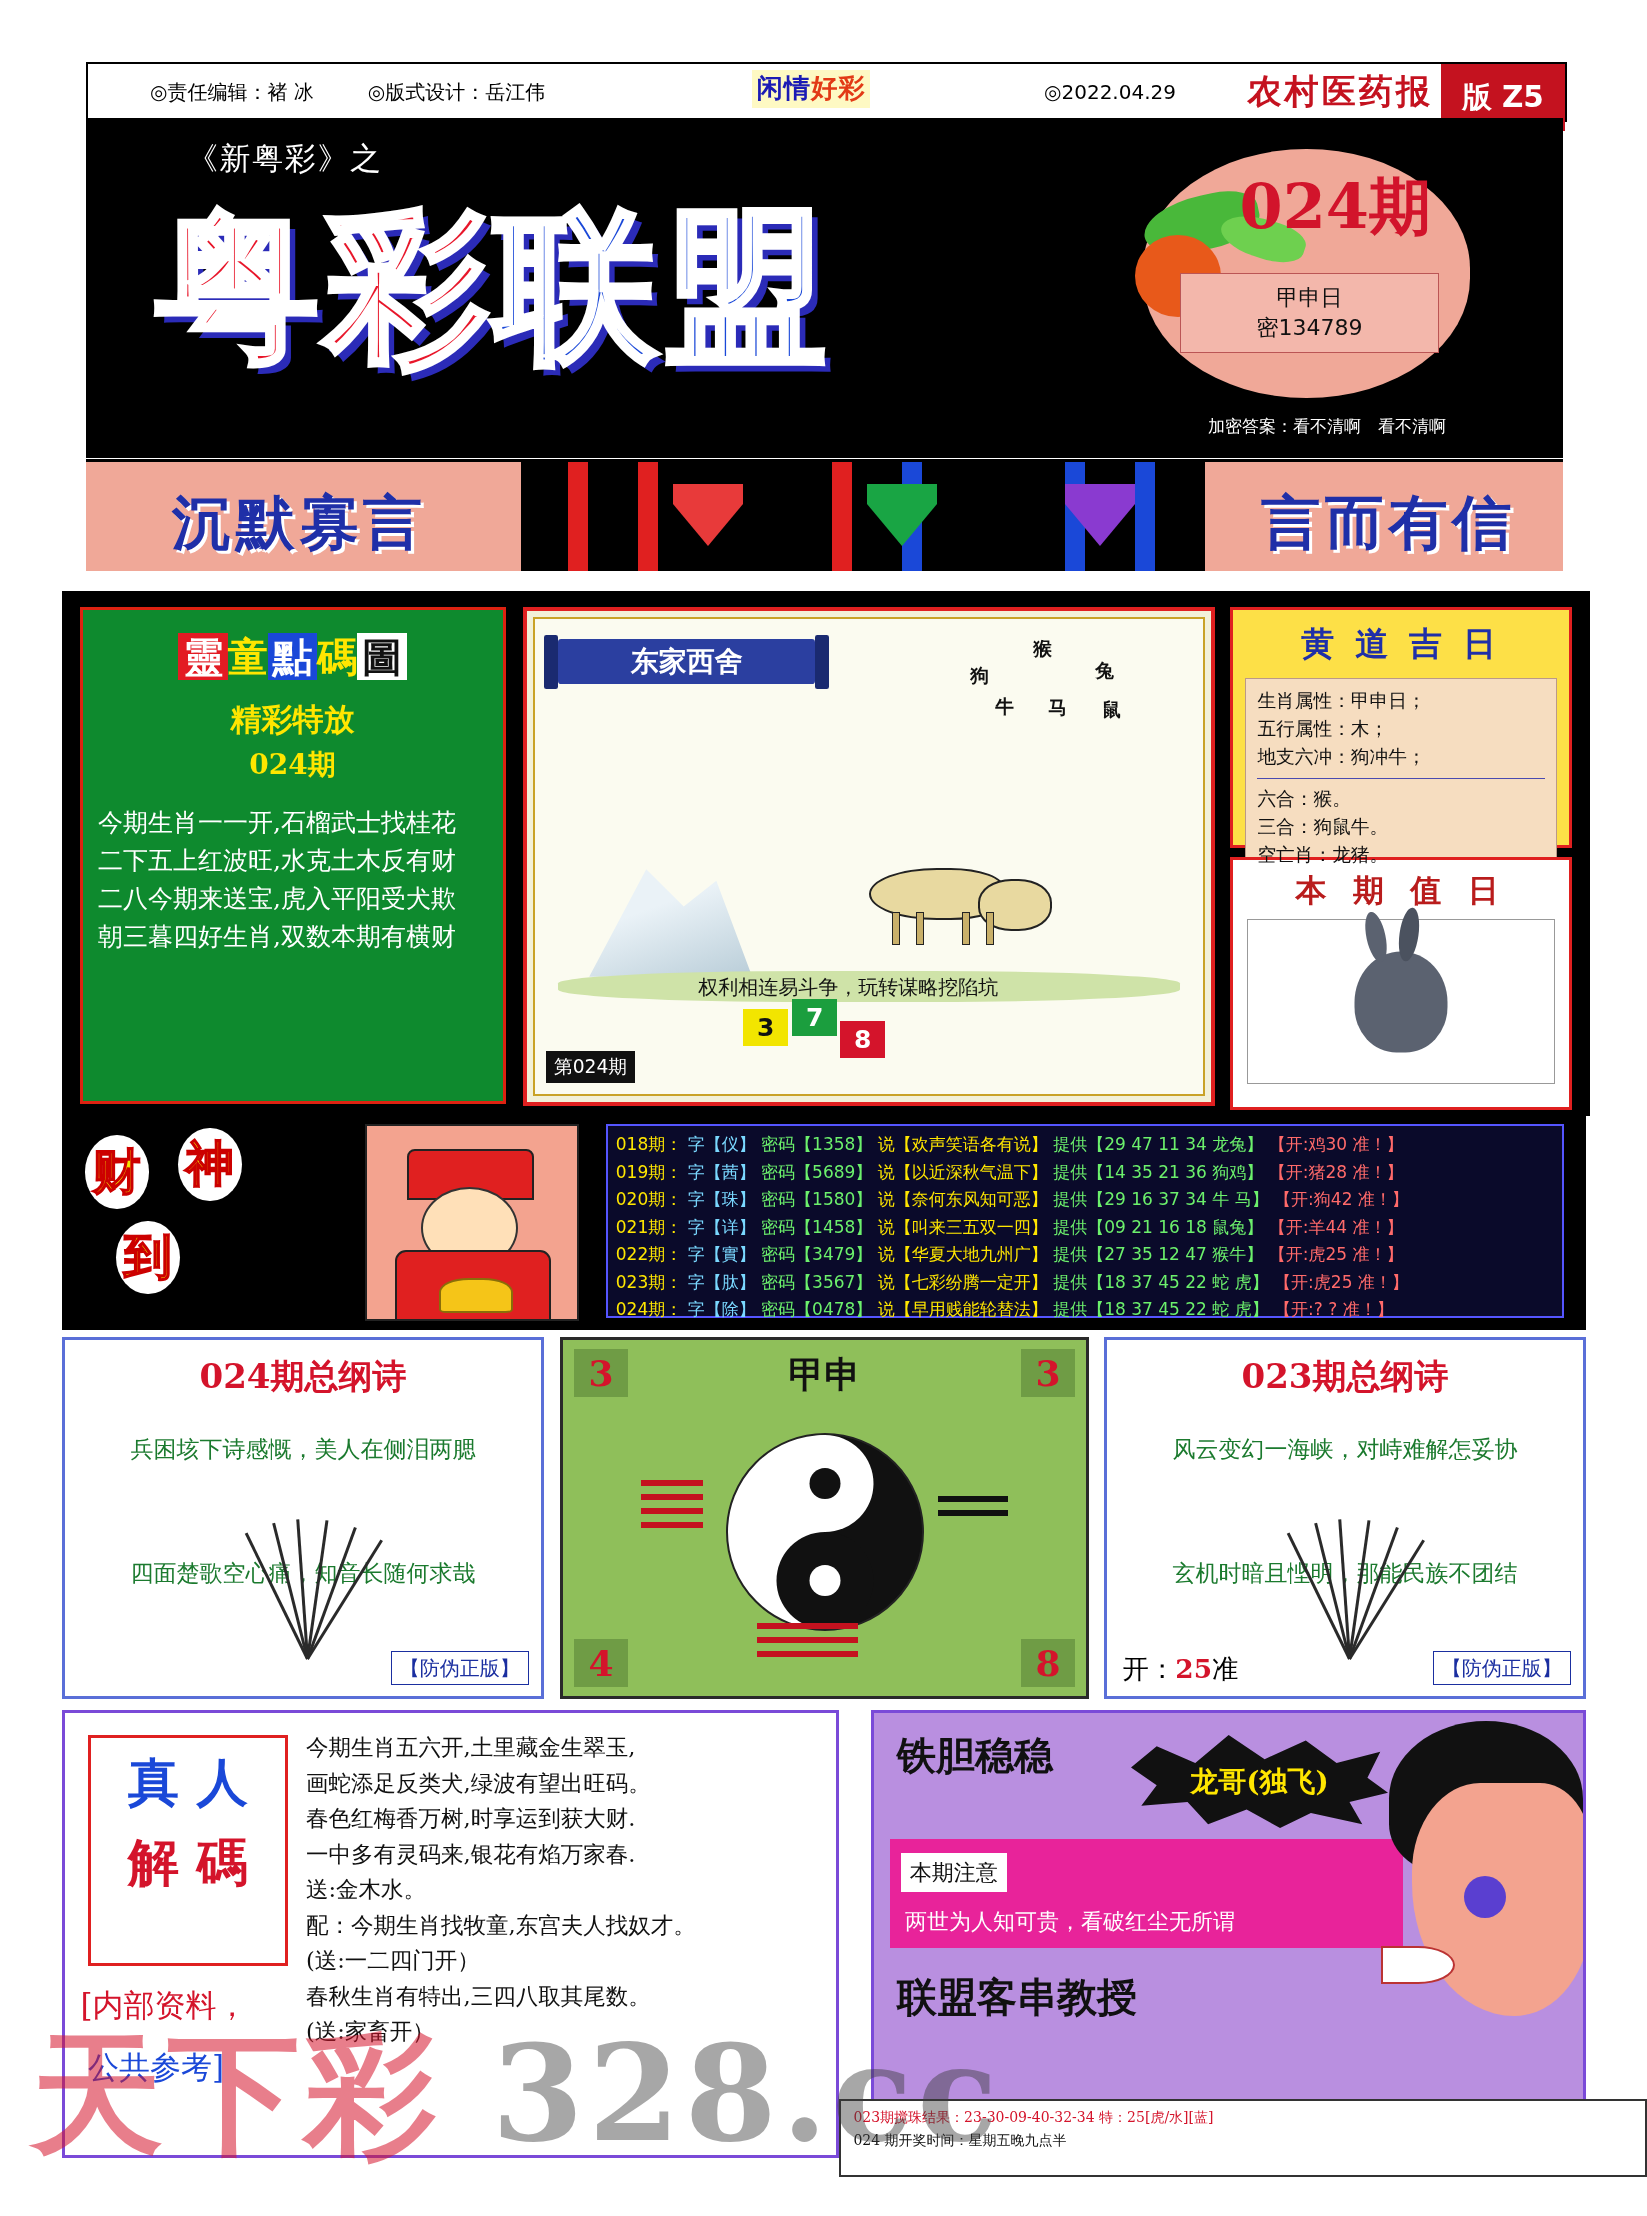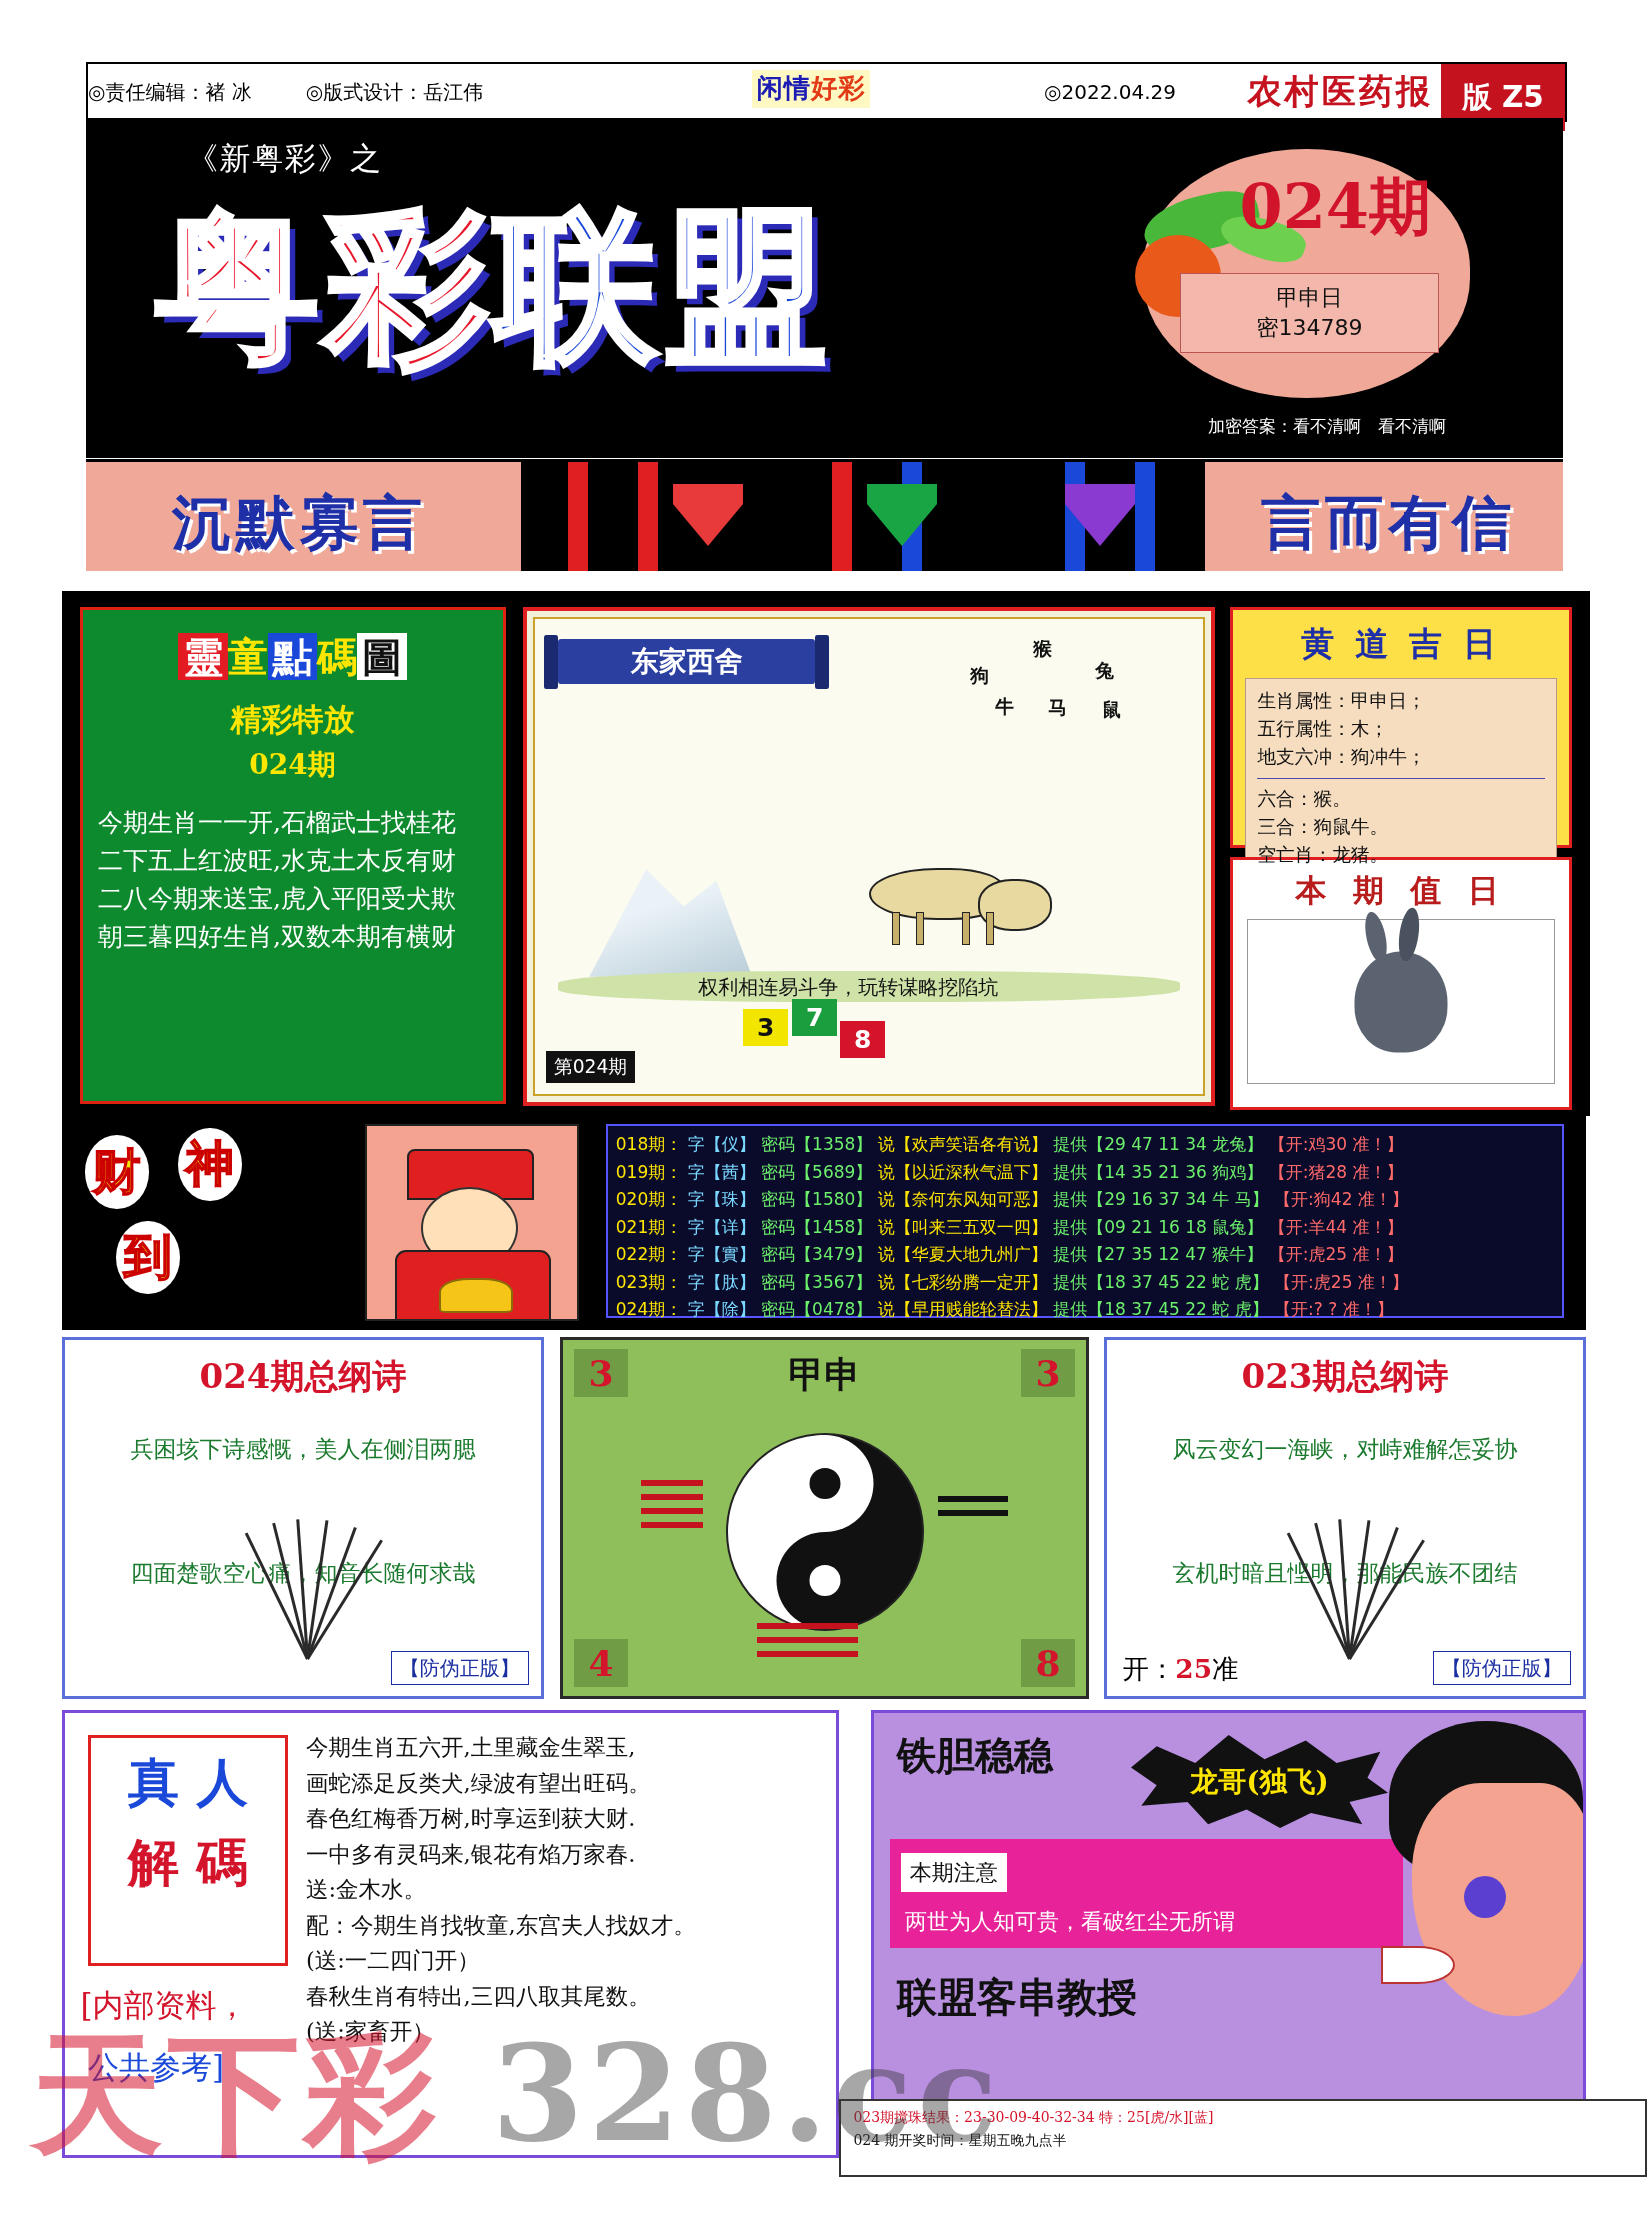--- a/index.html
+++ b/index.html
@@ -2,21 +2,21 @@
 <html style="font-size:12.4px"><head>
 <meta charset="utf-8">
 <style>
   html,body{margin:0;padding:0;background:#fff;}
   body{width:1647px;height:2216px;font-family:"DejaVu Sans","Liberation Sans",sans-serif;position:relative;overflow:hidden;}
   .page{position:absolute;left:0;top:0;width:1647px;height:2216px;background:#fff;}
 
   
   .topbar{position:absolute;left:86px;top:62px;width:1477px;height:56px;border:2.3px solid #000;background:#fff;display:flex;align-items:center;}
   .topbar .cell{font-size:20px;color:#000;white-space:nowrap;}
-  .tb-ed{}
+  .tb-ed{margin-left:62px;}
   .tb-de{margin-left:54px;}
   .tb-logo{position:absolute;left:614px;top:-3.1px;width:218px;height:56px;display:flex;align-items:center;justify-content:center;}
   .tb-logo .lg{display:inline-block;background:#fef9c3;font-size:26.4px;font-weight:bold;color:#1b1bb5;letter-spacing:0.8px;
      padding:1.6px 4.7px;}
   .tb-logo .lg i{font-style:normal;color:#e23a16;}
   .tb-date{position:absolute;left:956px;top:15.5px;font-size:20px;}
   .tb-brand{position:absolute;right:132px;top:4.7px;font-size:34px;font-weight:bold;color:#c4121f;letter-spacing:3.1px;font-family:"DejaVu Serif","Liberation Serif",serif;}
   .tb-ver{position:absolute;right:0px;top:0px;width:124px;height:67px;background:#c4121f;color:#fff;font-size:29.5px;font-weight:bold;display:flex;align-items:center;justify-content:center;}
 
   

